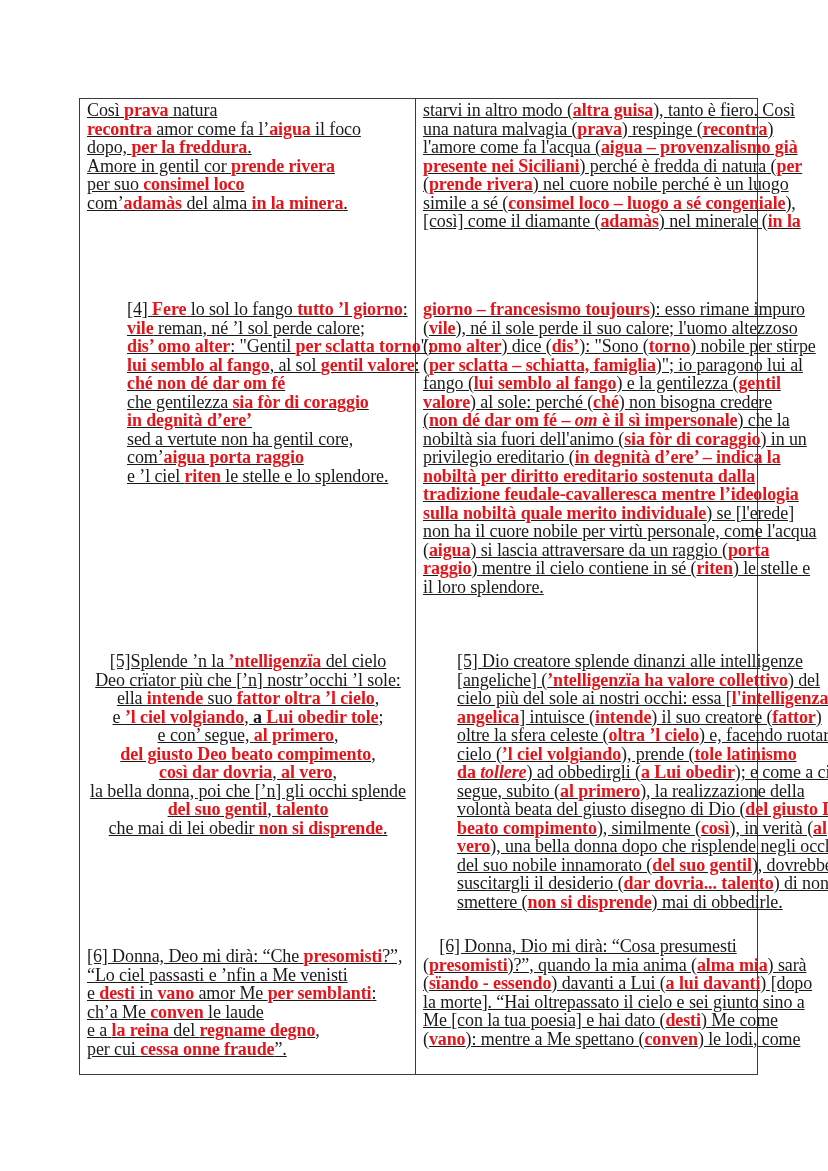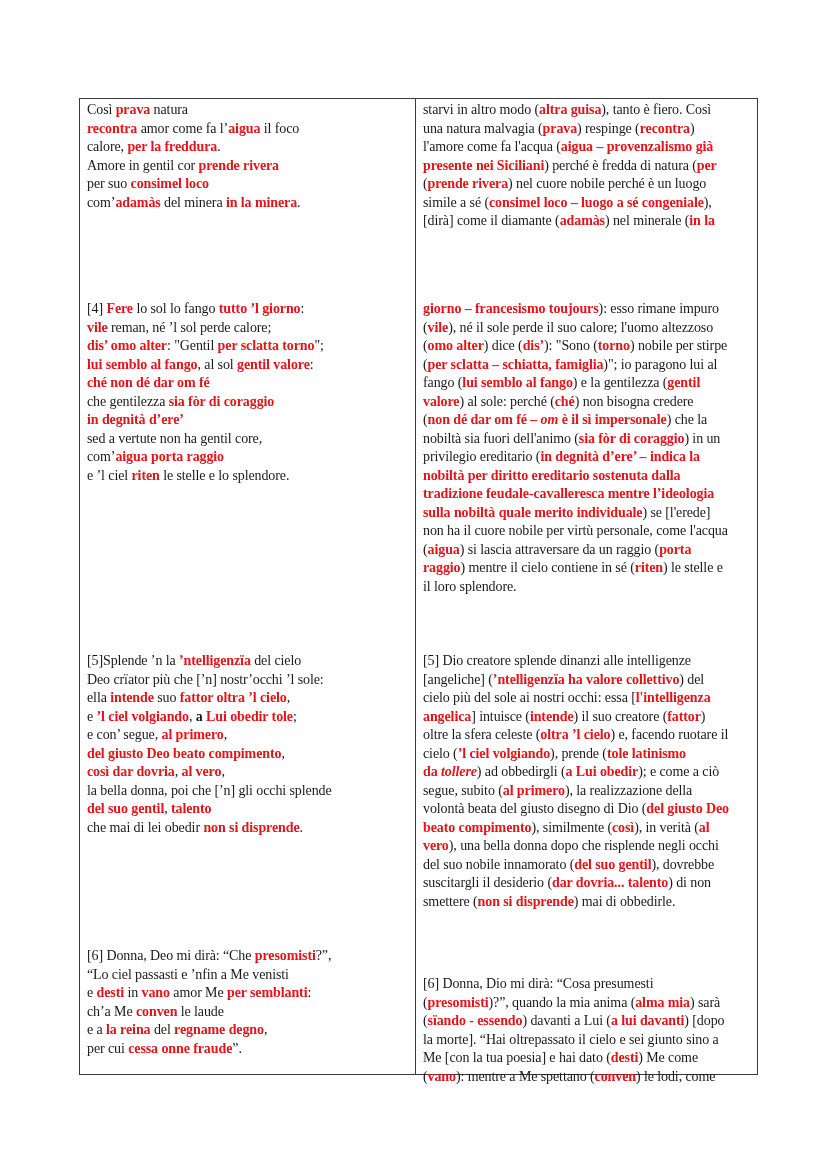--- a/index.html
+++ b/index.html
@@ -6,52 +6,52 @@
   body { width: 828px; height: 1171px; position: relative; overflow: hidden;
          font-family: "Liberation Serif", "DejaVu Serif", serif; color: #1a1a1a; }
   .page { position: absolute; left: 0; top: 0; width: 828px; height: 1171px; background: #fff; }
   .table { position: absolute; left: 79px; top: 98px; width: 679px; height: 977px;
            border: 1.5px solid #3a3a3a; box-sizing: border-box; }
   .divider { position: absolute; left: 335px; top: 0; bottom: 0; width: 0;
              border-left: 1.5px solid #3a3a3a; }
   .col { position: absolute; top: 0; }
   .col.left { left: 7px; width: 322px; }
   .col.right { left: 343px; width: 330px; }
-  .block { position: absolute; left: 0; right: 0; font-size: 14px; line-height: 18.5px; letter-spacing: -0.1px; }
+  .block { position: absolute; left: 0; right: 0; font-size: 18px; line-height: 18.5px; letter-spacing: -0.1px; text-decoration: underline; }
   .line { white-space: nowrap; display: block; height: 18.5px; }
   .hl { color: #e3151a; font-weight: bold; }
   .it { font-style: italic; }
 </style>
 </head>
 <body>
 
 <div class="page">
   <div class="table">
     <div class="col left" id="col-left">
         <div class="block" style="top: 2px;">
           <span class="line"><span>Così </span><span class="hl">prava</span><span> natura</span></span>
           <span class="line"><span class="hl">recontra</span><span> amor come fa l’</span><span class="hl">aigua</span><span> il foco</span></span>
-          <span class="line"><span>calore, </span><span class="hl">per la freddura</span><span>.</span></span>
+          <span class="line"><span>dopo, </span><span class="hl">per la freddura</span><span>.</span></span>
           <span class="line"><span>Amore in gentil cor </span><span class="hl">prende rivera</span></span>
           <span class="line"><span>per suo </span><span class="hl">consimel loco</span></span>
-          <span class="line"><span>com’</span><span class="hl">adamàs</span><span> del minera </span><span class="hl">in la minera</span><span>.</span></span>
+          <span class="line"><span>com’</span><span class="hl">adamàs</span><span> del alma </span><span class="hl">in la minera</span><span>.</span></span>
         </div>
-        <div class="block" style="top: 201px;">
+        <div class="block" style="top: 201px; margin-left: 40px;">
           <span class="line"><span>[4] </span><span class="hl">Fere</span><span> lo sol lo fango </span><span class="hl">tutto ’l giorno</span><span>:</span></span>
           <span class="line"><span class="hl">vile</span><span> reman, né ’l sol perde calore;</span></span>
           <span class="line"><span class="hl">dis’ omo alter</span><span>: "Gentil </span><span class="hl">per sclatta torno</span><span>";</span></span>
           <span class="line"><span class="hl">lui semblo al fango</span><span>, al sol </span><span class="hl">gentil valore</span><span>:</span></span>
           <span class="line"><span class="hl">ché non dé dar om fé</span></span>
           <span class="line"><span>che gentilezza </span><span class="hl">sia fòr di coraggio</span></span>
           <span class="line"><span class="hl">in degnità d’ere’</span></span>
           <span class="line"><span>sed a vertute non ha gentil core,</span></span>
           <span class="line"><span>com’</span><span class="hl">aigua porta raggio</span></span>
           <span class="line"><span>e ’l ciel </span><span class="hl">riten</span><span> le stelle e lo splendore.</span></span>
         </div>
-        <div class="block" style="top: 553px;">
+        <div class="block" style="top: 553px; text-align: center;">
           <span class="line"><span>[5]Splende ’n la </span><span class="hl">’ntelligenzïa</span><span> del cielo</span></span>
           <span class="line"><span>Deo crïator più che [’n] nostr’occhi ’l sole:</span></span>
           <span class="line"><span>ella </span><span class="hl">intende</span><span> suo </span><span class="hl">fattor oltra ’l cielo</span><span>,</span></span>
           <span class="line"><span>e </span><span class="hl">’l ciel volgiando</span><span>, </span><span style="font-weight: bold;">a</span><span> </span><span class="hl">Lui obedir tole</span><span>;</span></span>
           <span class="line"><span>e con’ segue, </span><span class="hl">al primero</span><span>,</span></span>
           <span class="line"><span class="hl">del giusto Deo beato compimento</span><span>,</span></span>
           <span class="line"><span class="hl">così dar dovria</span><span>, </span><span class="hl">al vero</span><span>,</span></span>
           <span class="line"><span>la bella donna, poi che [’n] gli occhi splende</span></span>
           <span class="line"><span class="hl">del suo gentil</span><span>, </span><span class="hl">talento</span></span>
           <span class="line"><span>che mai di lei obedir </span><span class="hl">non si disprende</span><span>.</span></span>
@@ -67,57 +67,57 @@
       </div>
     <div class="divider"></div>
     <div class="col right" id="col-right">
         <div class="block" style="top: 2px;">
           <span class="line"><span>starvi in altro modo (</span><span class="hl">altra guisa</span><span>), tanto è fiero. Così</span></span>
           <span class="line"><span>una natura malvagia (</span><span class="hl">prava</span><span>) respinge (</span><span class="hl">recontra</span><span>)</span></span>
           <span class="line"><span>l'amore come fa l'acqua (</span><span class="hl">aigua – provenzalismo già</span></span>
           <span class="line"><span class="hl">presente nei Siciliani</span><span>) perché è fredda di natura (</span><span class="hl">per</span></span>
           <span class="line"><span>(</span><span class="hl">prende rivera</span><span>) nel cuore nobile perché è un luogo</span></span>
           <span class="line"><span>simile a sé (</span><span class="hl">consimel loco – luogo a sé congeniale</span><span>),</span></span>
-          <span class="line"><span>[dirà] come il diamante (</span><span class="hl">adamàs</span><span>) nel minerale (</span><span class="hl">in la</span></span>
+          <span class="line"><span>[così] come il diamante (</span><span class="hl">adamàs</span><span>) nel minerale (</span><span class="hl">in la</span></span>
         </div>
         <div class="block" style="top: 201px;">
           <span class="line"><span class="hl">giorno – francesismo toujours</span><span>): esso rimane impuro</span></span>
           <span class="line"><span>(</span><span class="hl">vile</span><span>), né il sole perde il suo calore; l'uomo altezzoso</span></span>
           <span class="line"><span>(</span><span class="hl">omo alter</span><span>) dice (</span><span class="hl">dis’</span><span>): "Sono (</span><span class="hl">torno</span><span>) nobile per stirpe</span></span>
           <span class="line"><span>(</span><span class="hl">per sclatta – schiatta, famiglia</span><span>)"; io paragono lui al</span></span>
           <span class="line"><span>fango (</span><span class="hl">lui semblo al fango</span><span>) e la gentilezza (</span><span class="hl">gentil</span></span>
           <span class="line"><span class="hl">valore</span><span>) al sole: perché (</span><span class="hl">ché</span><span>) non bisogna credere</span></span>
           <span class="line"><span>(</span><span class="hl">non dé dar om fé – </span><span class="hl it">om</span><span class="hl"> è il sì impersonale</span><span>) che la</span></span>
           <span class="line"><span>nobiltà sia fuori dell'animo (</span><span class="hl">sia fòr di coraggio</span><span>) in un</span></span>
           <span class="line"><span>privilegio ereditario (</span><span class="hl">in degnità d’ere’ – indica la</span></span>
           <span class="line"><span class="hl">nobiltà per diritto ereditario sostenuta dalla</span></span>
           <span class="line"><span class="hl">tradizione feudale-cavalleresca mentre l’ideologia</span></span>
           <span class="line"><span class="hl">sulla nobiltà quale merito individuale</span><span>) se [l'erede]</span></span>
           <span class="line"><span>non ha il cuore nobile per virtù personale, come l'acqua</span></span>
           <span class="line"><span>(</span><span class="hl">aigua</span><span>) si lascia attraversare da un raggio (</span><span class="hl">porta</span></span>
           <span class="line"><span class="hl">raggio</span><span>) mentre il cielo contiene in sé (</span><span class="hl">riten</span><span>) le stelle e</span></span>
           <span class="line"><span>il loro splendore.</span></span>
         </div>
-        <div class="block" style="top: 553px;">
+        <div class="block" style="top: 553px; margin-left: 34px;">
           <span class="line"><span>[5] Dio creatore splende dinanzi alle intelligenze</span></span>
           <span class="line"><span>[angeliche] (</span><span class="hl">’ntelligenzïa ha valore collettivo</span><span>) del</span></span>
           <span class="line"><span>cielo più del sole ai nostri occhi: essa [</span><span class="hl">l'intelligenza</span></span>
           <span class="line"><span class="hl">angelica</span><span>] intuisce (</span><span class="hl">intende</span><span>) il suo creatore (</span><span class="hl">fattor</span><span>)</span></span>
           <span class="line"><span>oltre la sfera celeste (</span><span class="hl">oltra ’l cielo</span><span>) e, facendo ruotare il</span></span>
           <span class="line"><span>cielo (</span><span class="hl">’l ciel volgiando</span><span>), prende (</span><span class="hl">tole latinismo</span></span>
           <span class="line"><span class="hl">da </span><span class="hl it">tollere</span><span>) ad obbedirgli (</span><span class="hl">a Lui obedir</span><span>); e come a ciò</span></span>
           <span class="line"><span>segue, subito (</span><span class="hl">al primero</span><span>), la realizzazione della</span></span>
           <span class="line"><span>volontà beata del giusto disegno di Dio (</span><span class="hl">del giusto Deo</span></span>
           <span class="line"><span class="hl">beato compimento</span><span>), similmente (</span><span class="hl">così</span><span>), in verità (</span><span class="hl">al</span></span>
           <span class="line"><span class="hl">vero</span><span>), una bella donna dopo che risplende negli occhi</span></span>
           <span class="line"><span>del suo nobile innamorato (</span><span class="hl">del suo gentil</span><span>), dovrebbe</span></span>
           <span class="line"><span>suscitargli il desiderio (</span><span class="hl">dar dovria... talento</span><span>) di non</span></span>
           <span class="line"><span>smettere (</span><span class="hl">non si disprende</span><span>) mai di obbedirle.</span></span>
         </div>
-        <div class="block" style="top: 876px;">
+        <div class="block" style="top: 838px; text-align: center;">
           <span class="line"><span>[6] Donna, Dio mi dirà: “Cosa presumesti</span></span>
           <span class="line"><span>(</span><span class="hl">presomisti</span><span>)?”, quando la mia anima (</span><span class="hl">alma mia</span><span>) sarà</span></span>
           <span class="line"><span>(</span><span class="hl">sïando - essendo</span><span>) davanti a Lui (</span><span class="hl">a lui davanti</span><span>) [dopo</span></span>
           <span class="line"><span>la morte]. “Hai oltrepassato il cielo e sei giunto sino a</span></span>
           <span class="line"><span>Me [con la tua poesia] e hai dato (</span><span class="hl">desti</span><span>) Me come</span></span>
           <span class="line"><span>(</span><span class="hl">vano</span><span>): mentre a Me spettano (</span><span class="hl">conven</span><span>) le lodi, come</span></span>
         </div>
       </div>
   </div>
 </div>

